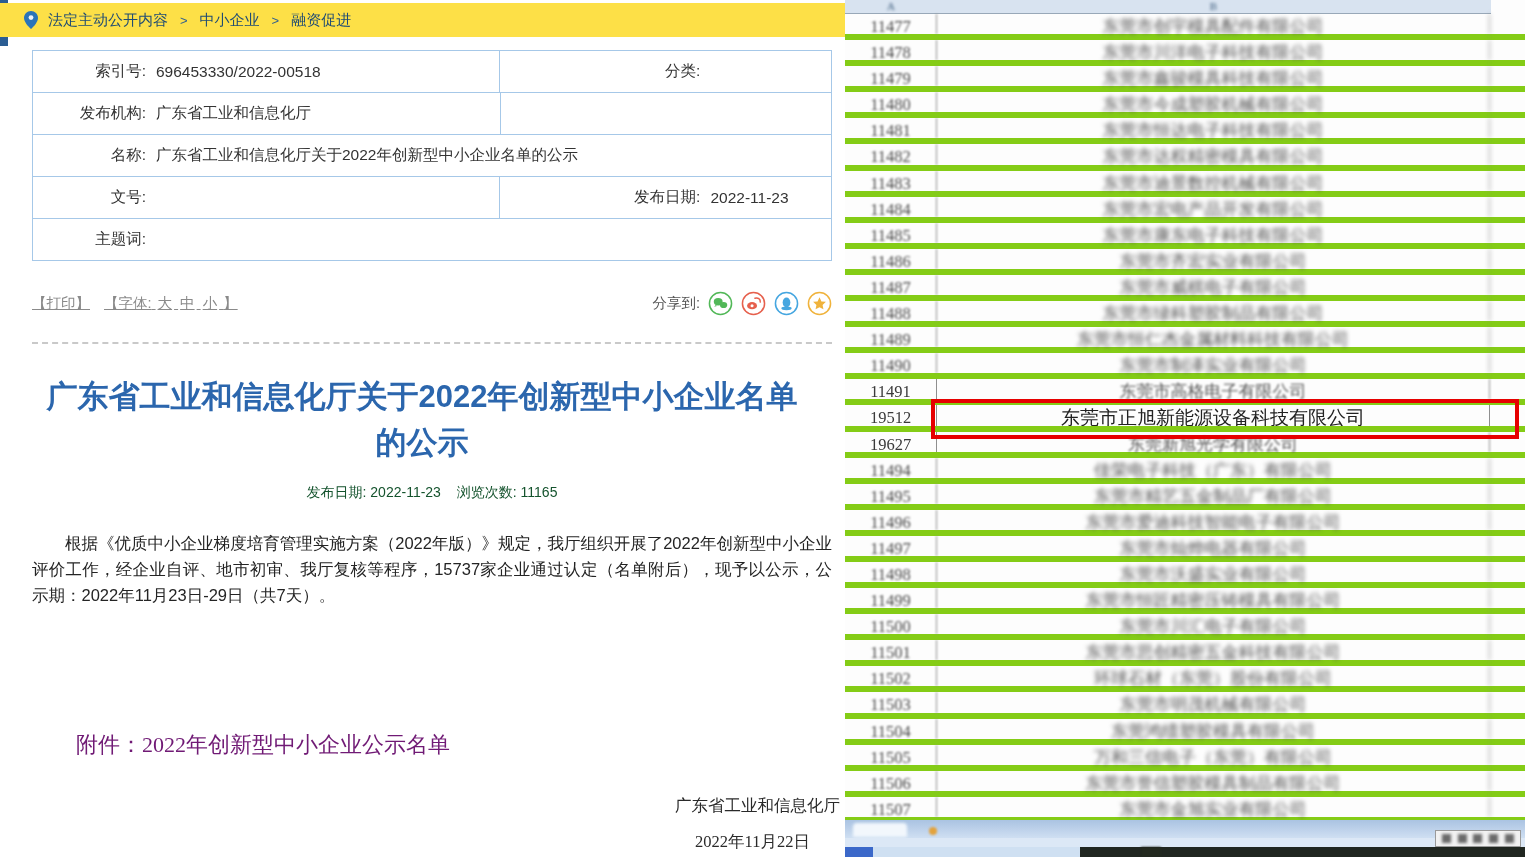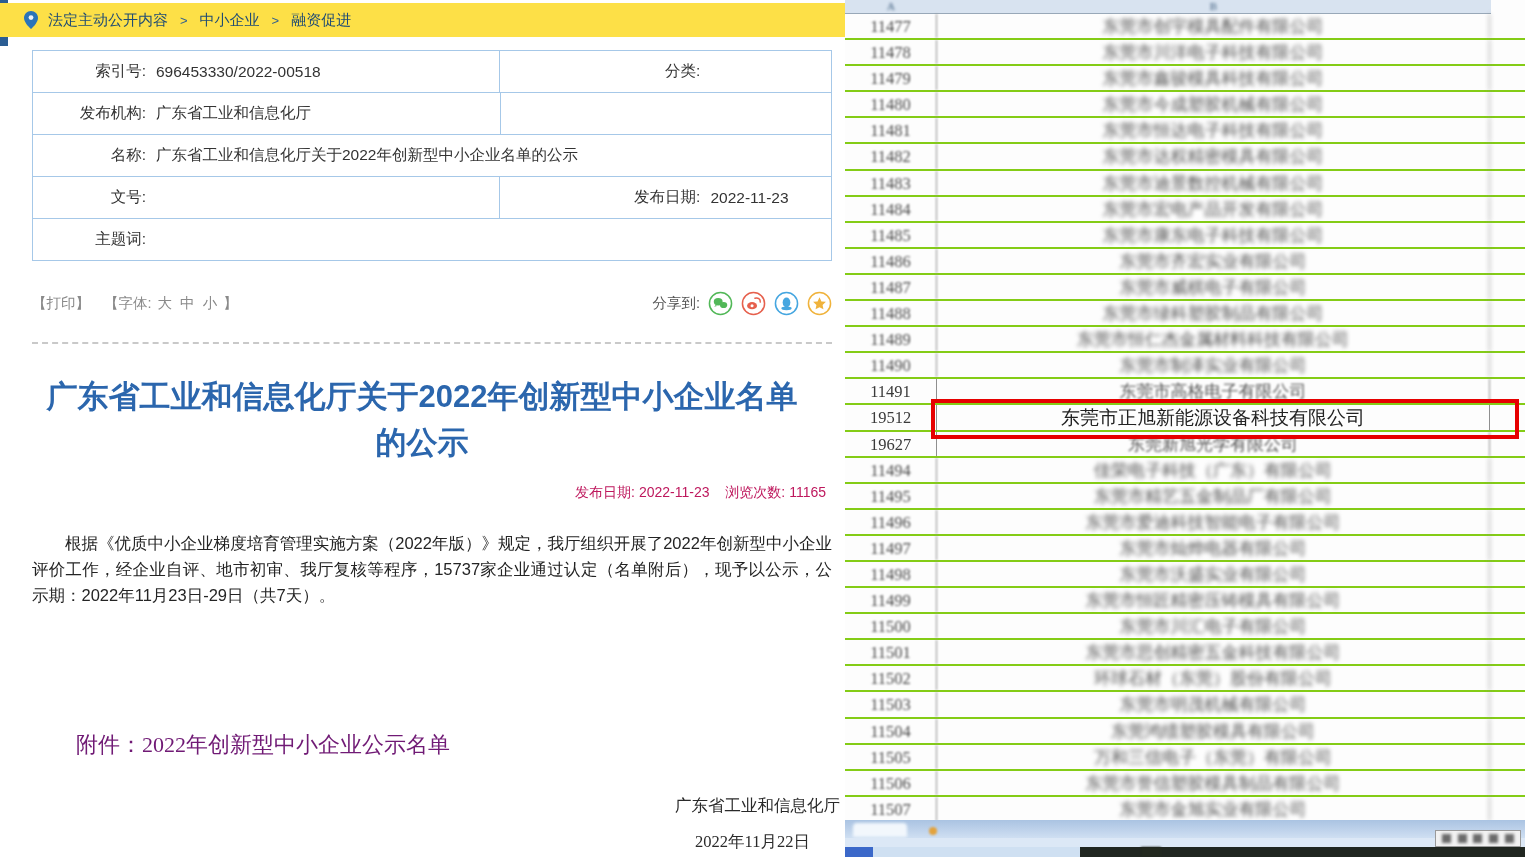--- a/index.html
+++ b/index.html
@@ -25,55 +25,55 @@
   .itcell.half-l { width:468px; border-right:1px solid #a6c8e8; }
   .itcell.half-r { width:331px; }
   .itcell.full { width:100%; }
   .itlabel { display:inline-block; text-align:right; flex:0 0 auto; }
   .half-l .itlabel, .full .itlabel { width:113px; }
   .half-r .itlabel { width:200px; }
   .itvalue { margin-left:10px; }
 
   .toolbar { position:absolute; left:32px; top:288px; width:800px; height:30px;
              display:flex; align-items:center; color:#8a8a8a; font-size:14.5px; }
-  .toolbar .grp { margin-right:14px; }
+  .toolbar .grp { margin-right:14px;text-decoration:underline; }
   .fontsize { cursor:pointer; margin:0 2px; }
   .share { margin-left:auto; display:flex; align-items:center; gap:8px; color:#555; }
   .share-ico { width:25px; height:25px; cursor:pointer; display:block; }
 
   .divider { position:absolute; left:32px; top:342px; width:800px; height:0;
              border-top:2px dashed #c9c9c9; }
 
   .art-title { position:absolute; left:22px; top:374px; width:800px; text-align:center;
                color:#2b66ad; font-size:31px; font-weight:bold; line-height:46px; }
   .art-title .t-inner{ display:inline-block; max-width:780px; }
 
-  .art-meta { position:absolute; left:32px; top:484px; width:800px; text-align:right;
-              color:#be185d; font-size:14px; }
+  .art-meta { position:absolute; left:32px; top:484px; width:800px; text-align:center;
+              color:#14532d; font-size:14px; }
   .art-meta span { margin:0 6px; }
 
   .body-text { position:absolute; left:32px; top:531px; width:800px; color:#242424;
                font-size:16.5px; line-height:25.8px; text-align:justify;
                font-family:Liberation Sans, sans-serif; }
   .body-text p { text-indent:2em; margin-bottom:11px; }
   .attachment { position:absolute; left:32px; top:730px; width:800px; color:#701a75;
                 font-size:22px; text-indent:2em; font-family:"Liberation Serif", serif; cursor:pointer; }
   .sig { position:absolute; left:32px; top:795px; width:808px; text-align:right;
          color:#2a2a2a; font-size:16.5px; font-family:"Liberation Serif", serif; }
   .sig .sig-date { margin-top:14px; padding-right:30px; }
 
   
   .sheet { position:absolute; left:845px; top:0; width:680px; height:857px;
            background:#fdfdfd; font-family:"Liberation Serif", serif; overflow:hidden; }
   .sheet-colhdr { position:absolute; left:0; top:0; width:646px; height:14px;
                   background:#d8e3f0; border-bottom:1px solid #98a8b8; display:flex; }
   .colhdr-a { width:92px; text-align:center; font-size:11px; color:#3a5a7a; filter:blur(1.6px); }
   .colhdr-b { width:553px; text-align:center; font-size:11px; color:#3a5a7a; filter:blur(1.6px); }
   .srows { position:absolute; left:0; top:14px; width:680px; }
-  .srow { display:flex; height:26.1px; border-bottom:2px solid #84cc16; align-items:center; }
+  .srow { display:flex; height:26.1px; border-bottom:6px solid #84cc16; align-items:center; }
   .snum { width:92px; text-align:center; font-size:16.5px; color:#3a3a3a;
           border-right:1px solid #8f8f8f; align-self:stretch; line-height:26px; }
   .sname { width:553px; text-align:center; font-size:17px; color:#3a3a3a;
            border-right:1px solid #8f8f8f; align-self:stretch; line-height:26px;
            white-space:nowrap; overflow:hidden; }
   .sgap { flex:1; }
   .srow.blurry .snum { filter:blur(1.3px); color:#4c4c4c; }
   .srow.blurry .sname { filter:blur(2.3px); color:#4c4c4c; }
   .srow.semi .snum { filter:blur(0.4px); }
   .srow.semi .sname { filter:blur(1.1px); color:#555; }

